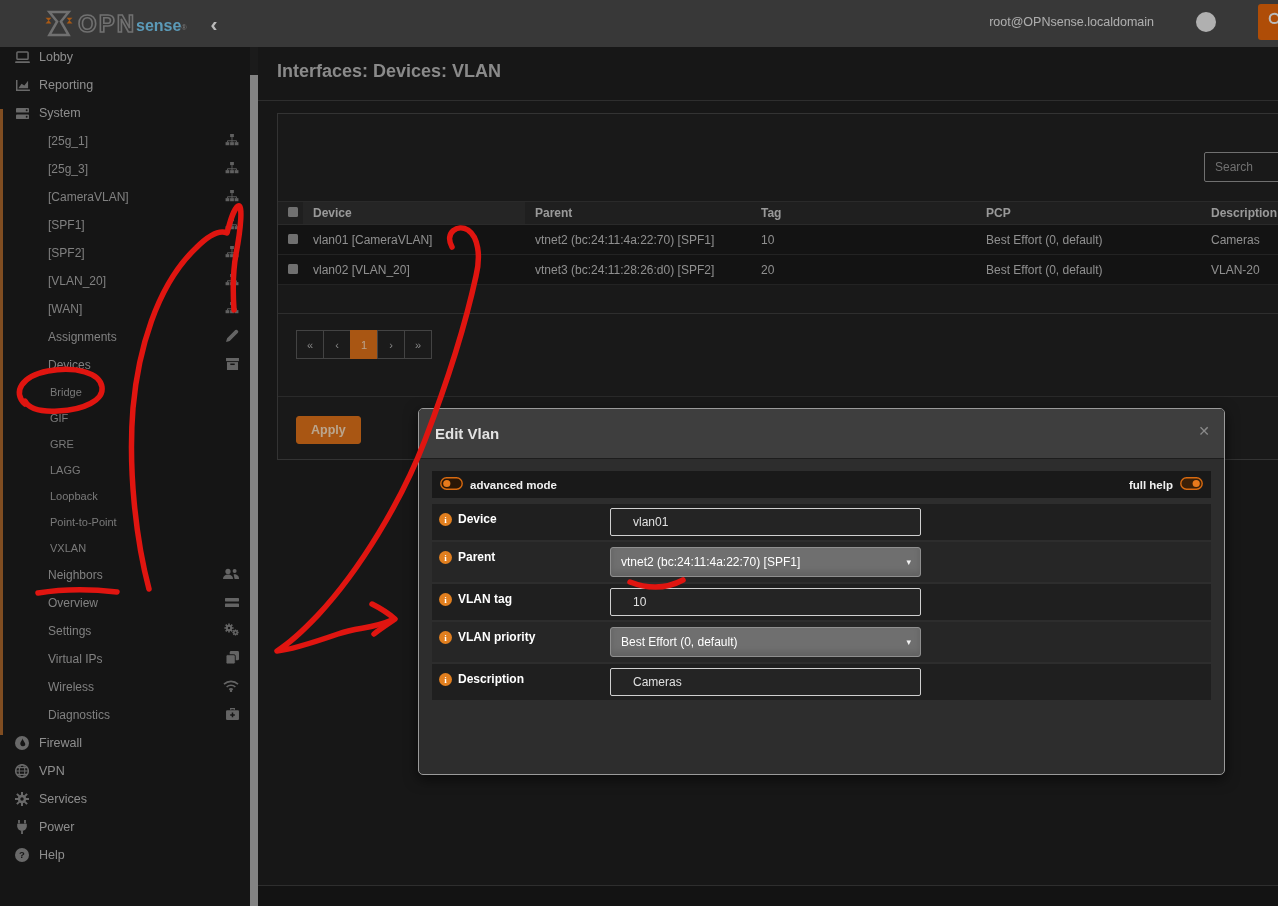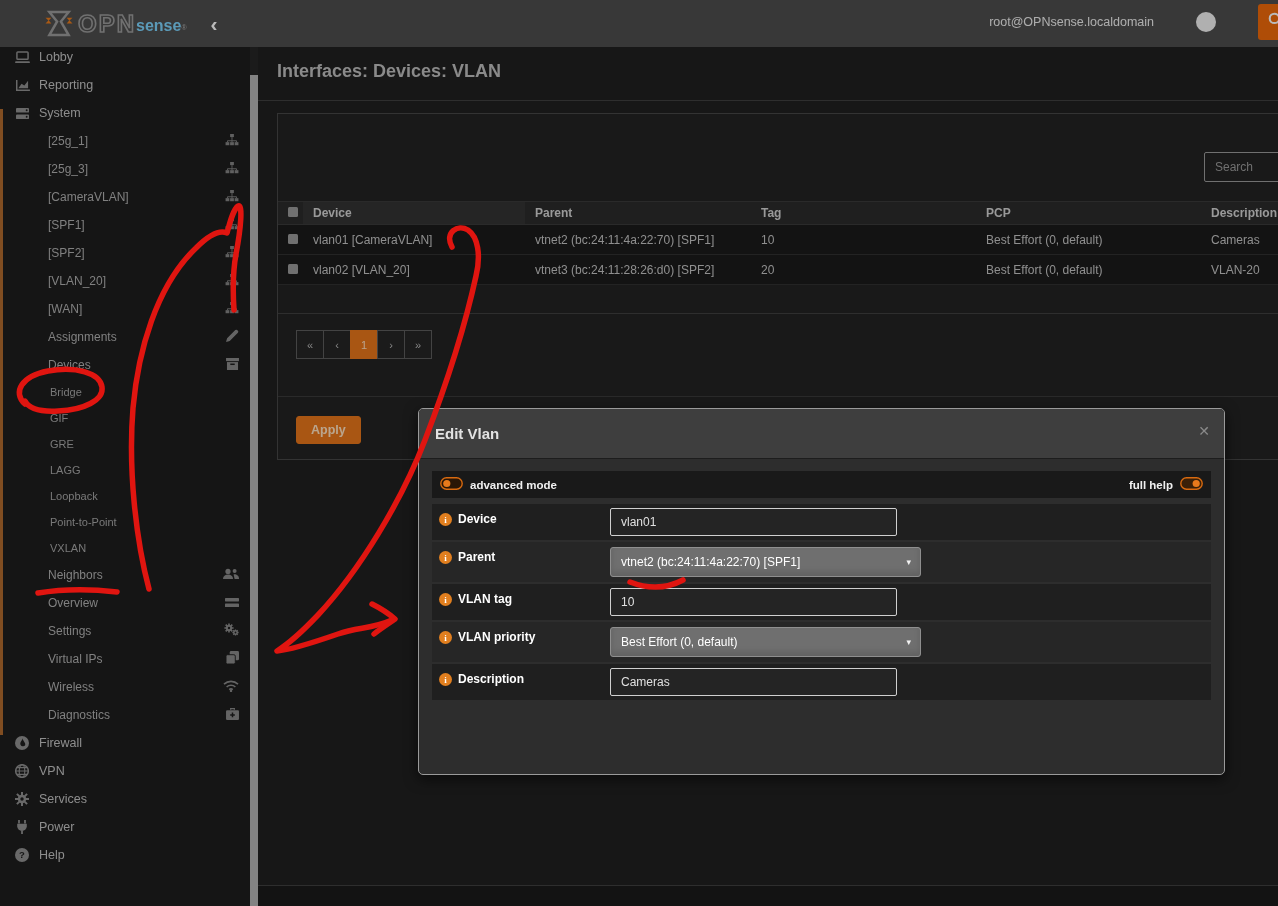--- a/index.html
+++ b/index.html
@@ -89,22 +89,22 @@
   .adv-left,.adv-right { display:flex; align-items:center; gap:7px; }
   .tgl-label { font-size:11.5px; font-weight:bold; color:#f0f0f0; }
   .frow { display:flex; align-items:center; margin-bottom:2px; background:#1f1f1f; min-height:36px; }
   .frow.alt { background:#262626; min-height:40px; }
   .fl { width:178px; display:flex; align-items:flex-start; gap:6px; padding:9px 0 0 7px; align-self:stretch; }
   .info-icon { width:13px; height:13px; border-radius:50%; background:#e17f1f; color:#fff; font-size:9px;
     font-weight:bold; display:flex; align-items:center; justify-content:center; cursor:pointer;
     font-family:"Liberation Serif",serif; flex:0 0 13px; }
   .flabel { font-size:12px; font-weight:bold; color:#ffffff; line-height:13px; }
   .fc { display:flex; align-items:center; }
-  .tin { width:287px; height:28px; background:#242424; border:1px solid #cfcfcf; border-radius:2px;
-    color:#e0e0e0; font-size:12px; line-height:26px; padding:0 10px; cursor:text; }
+  .tin { width:311px; height:28px; background:#242424; border:1px solid #cfcfcf; border-radius:2px;
+    color:#e0e0e0; font-size:12px; line-height:26px; padding:0 22px; cursor:text; }
   .sel { position:relative; width:311px; height:30px; background:#6f6f6f; border:1px solid #8f8f8f;
     border-radius:3px; color:#ffffff; font-size:12px; line-height:28px; padding:0 24px 0 10px;
     cursor:pointer; box-shadow:inset 0 -4px 6px rgba(0,0,0,0.12); }
   .sel .caret { position:absolute; right:9px; top:0; font-size:9px; color:#f2f2f2; line-height:28px; }
   .modal-ftr { position:absolute; left:0; right:0; bottom:0; height:57px; background:#2b2b2b;
     border-top:1px solid #5a5a5a; display:flex; align-items:center; justify-content:flex-end;
     gap:8px; padding-right:14px; }
   .btn-cancel { background:#7a7a7a; border:1px solid #a8a8a8; color:#fff; font-size:12px;
     padding:7px 12px; border-radius:3px; cursor:pointer; font-family:inherit; }
   .btn-save { background:#ee7d16; border:1px solid #f0a050; color:#fff; font-size:12px;

